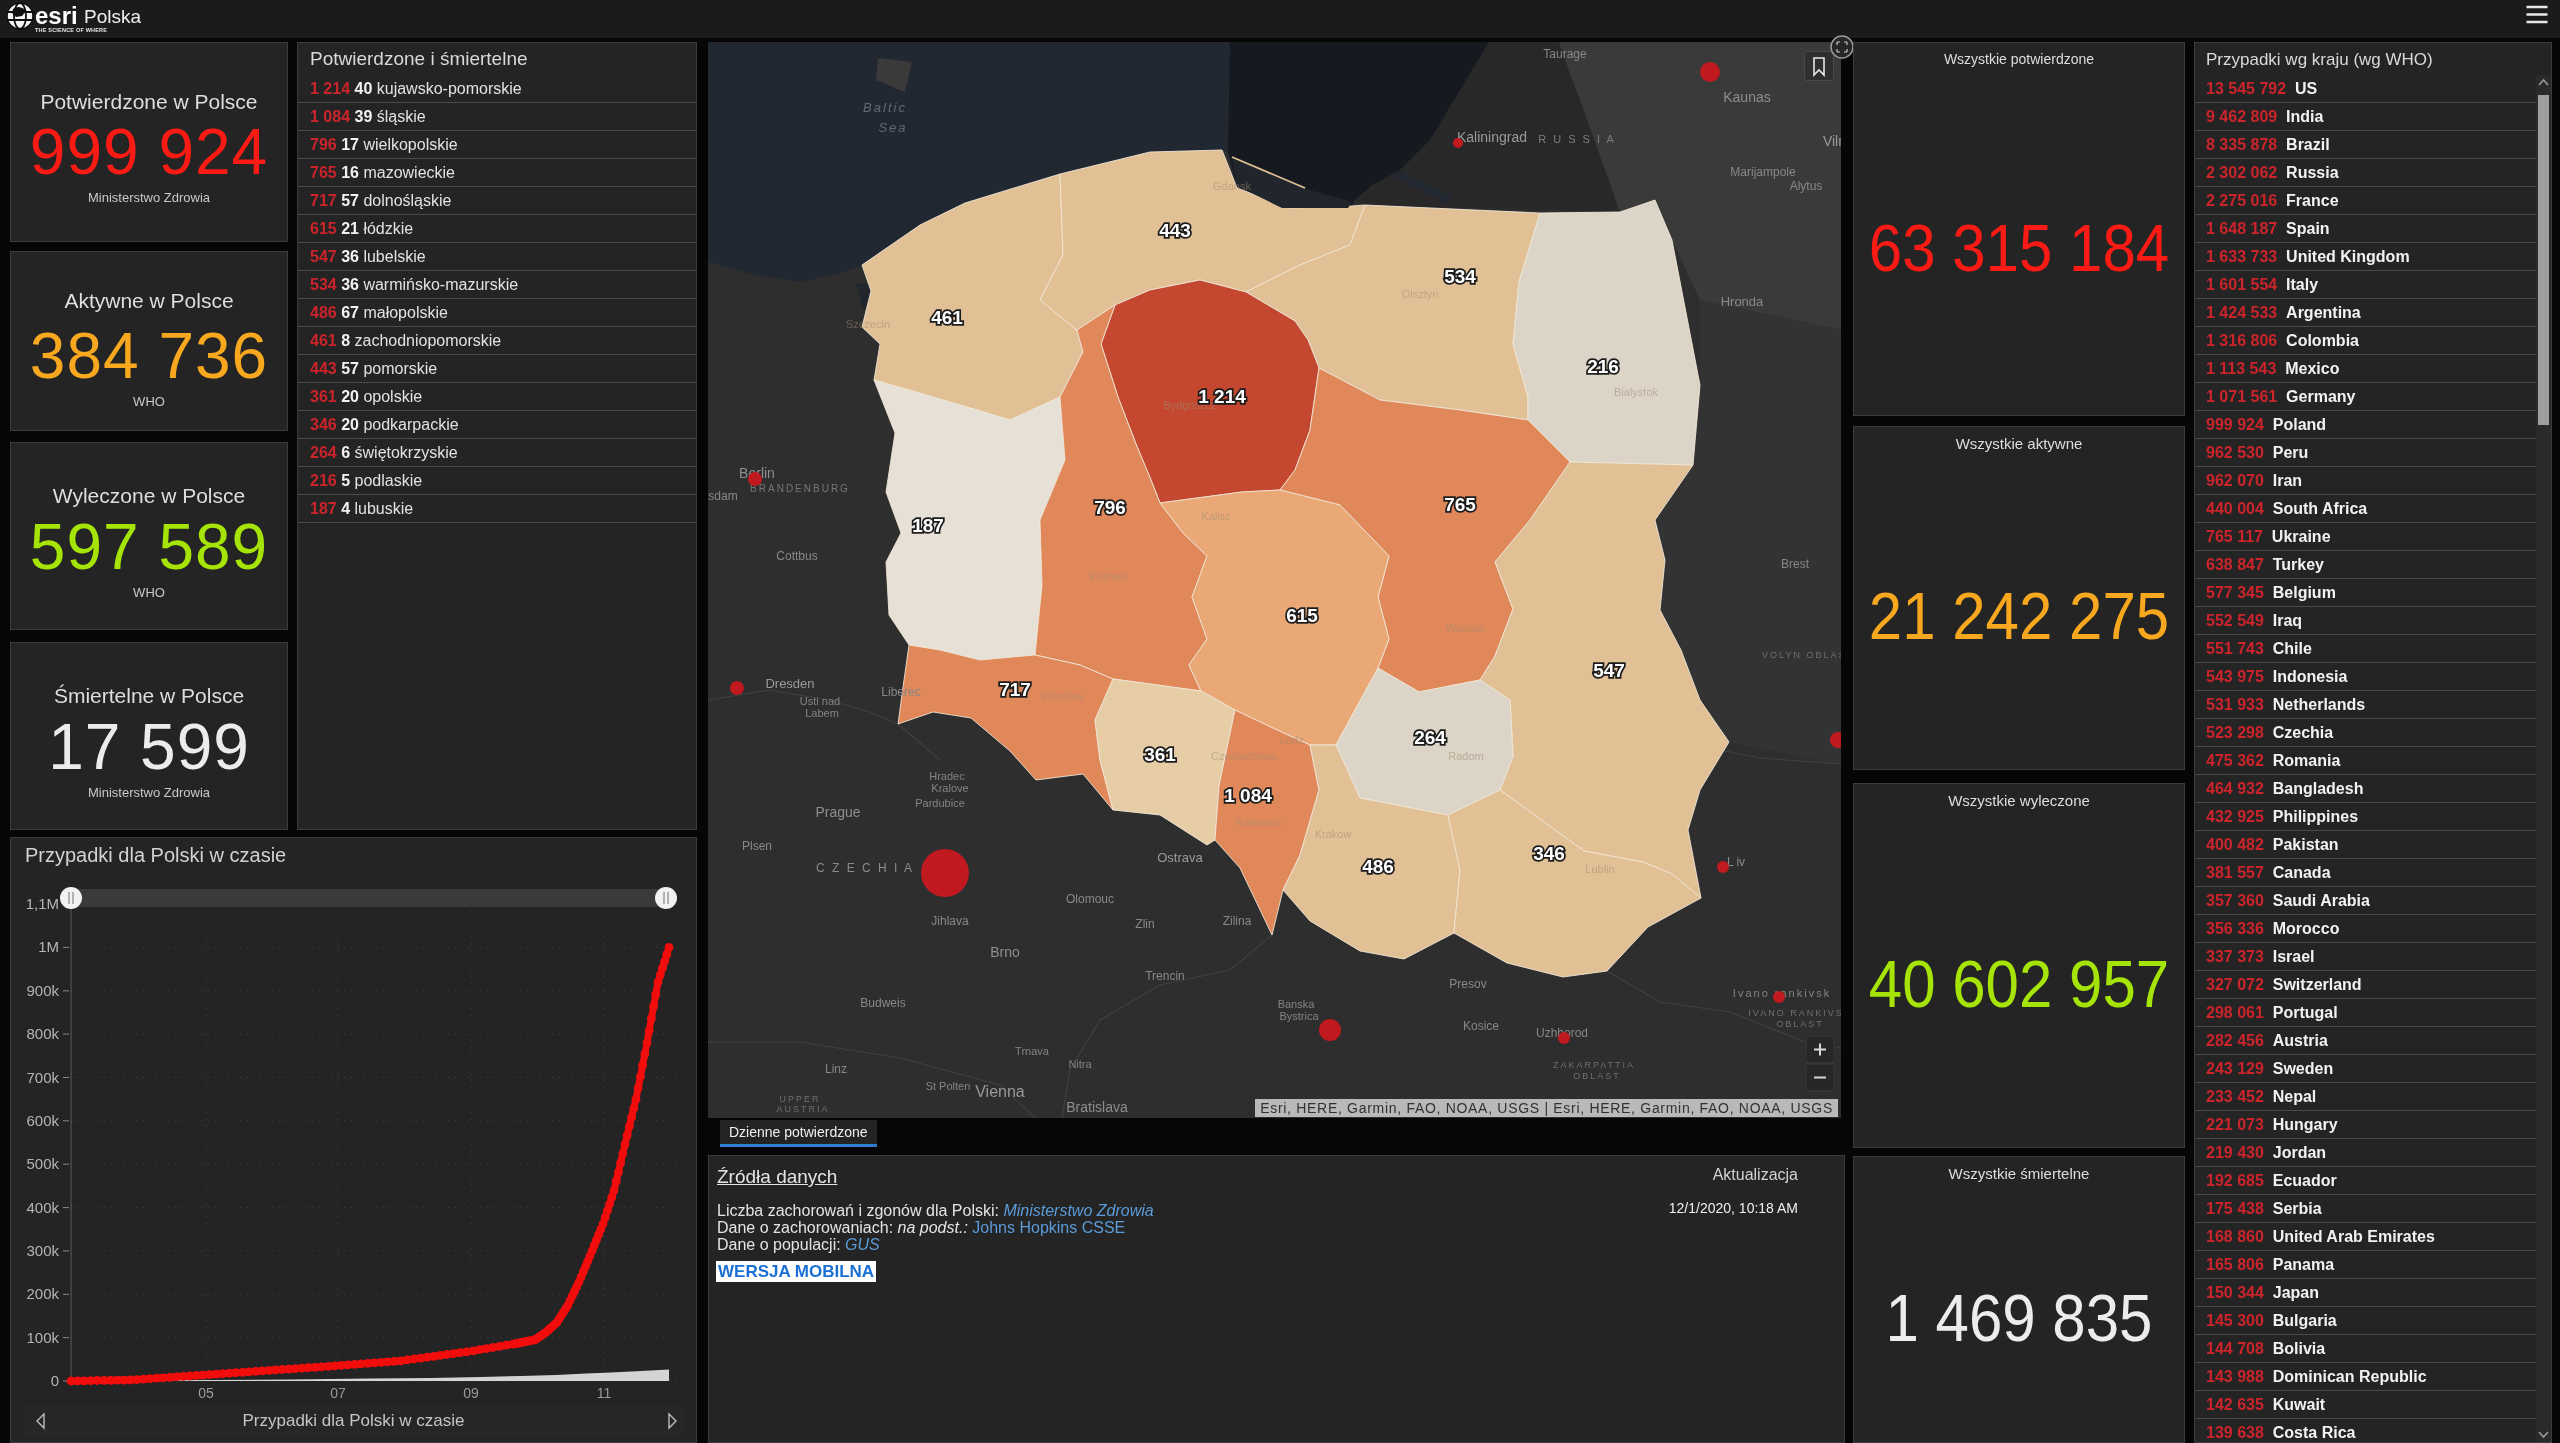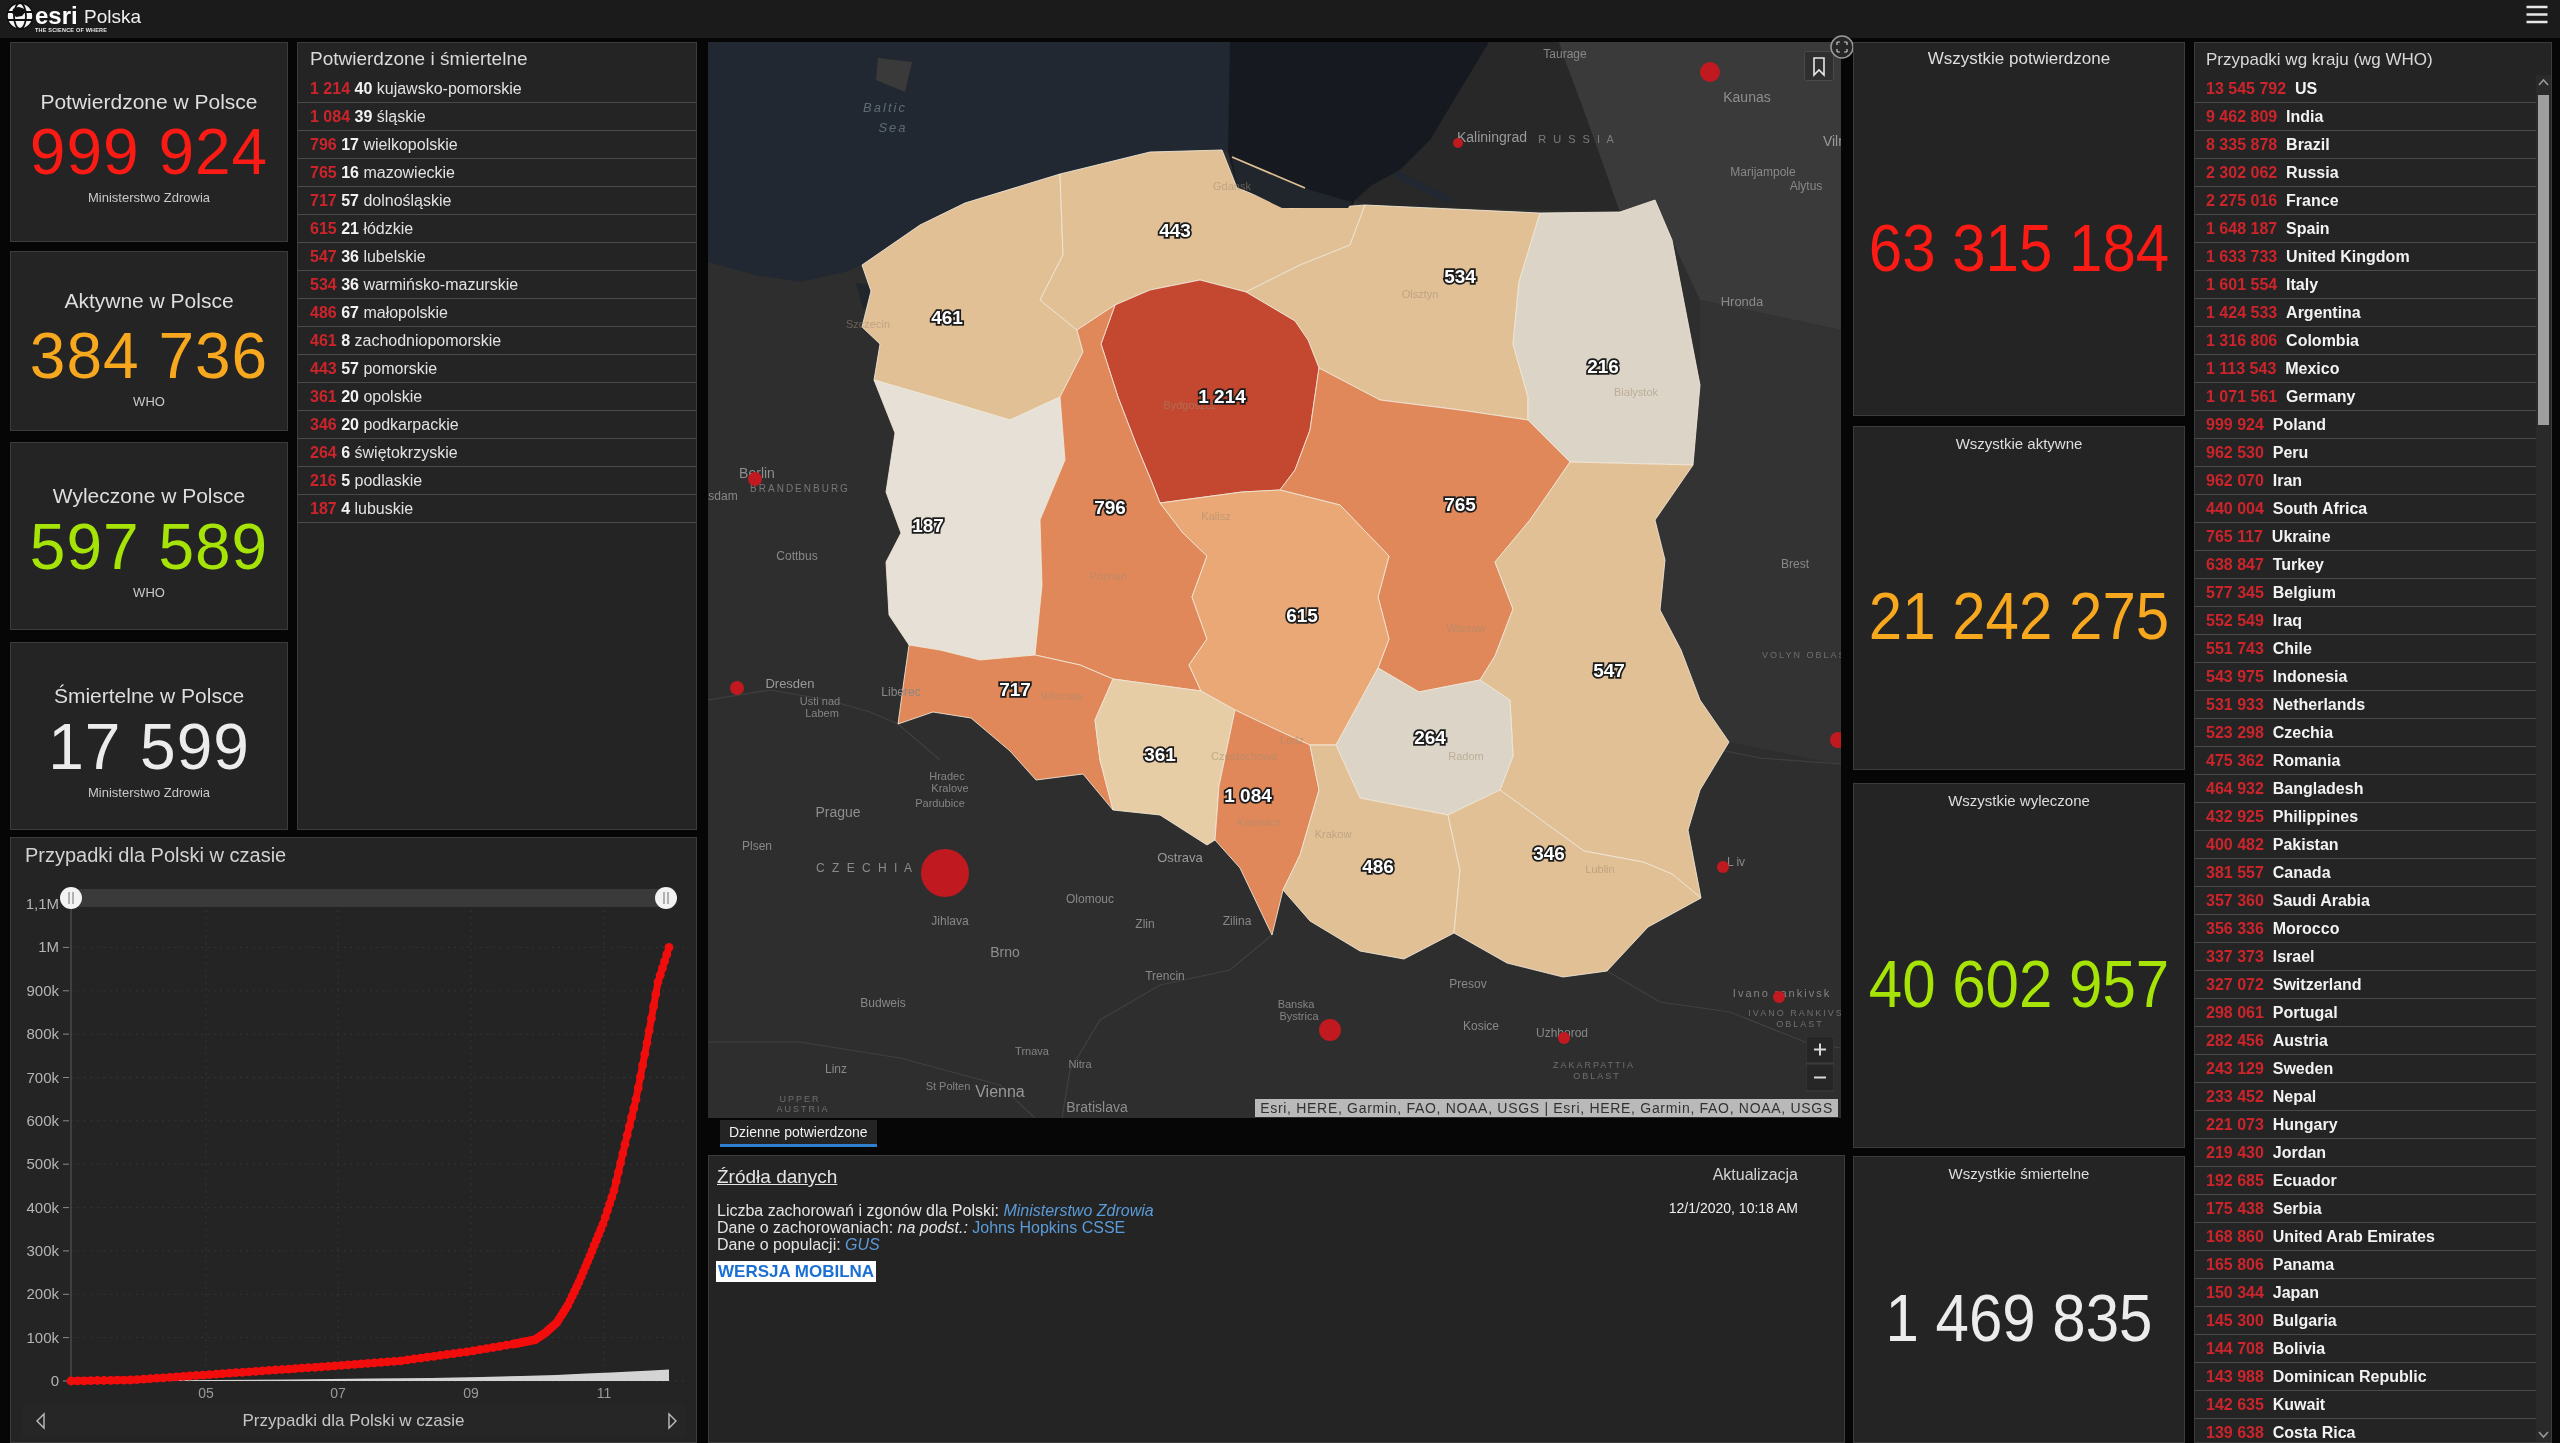--- a/index.html
+++ b/index.html
@@ -433,21 +433,21 @@
  <div style="position:absolute;left:8px;top:46px;line-height:17px;font-size:16px">
    Liczba zachorowań i zgonów dla Polski: <span style="color:#5b9bd8;font-style:italic">Ministerstwo Zdrowia</span><br>
    Dane o zachorowaniach: <i>na podst.:</i> <span style="color:#5b9bd8;">Johns Hopkins CSSE</span><br>
    Dane o populacji: <span style="color:#5b9bd8;font-style:italic">GUS</span>
  </div>
  <div style="position:absolute;left:7px;top:106px"><span style="background:#ffffff;color:#1a6fd4;font-weight:bold;padding:1px 2px">WERSJA MOBILNA</span></div>
  <div style="position:absolute;right:46px;top:10px;font-size:16px;color:#d2d2d2">Aktualizacja</div>
  <div style="position:absolute;right:46px;top:44px;font-size:14px;color:#efefef">12/1/2020, 10:18 AM</div>
 </div>
 <div class="panel" style="left:1853px;top:42px;width:332px;height:374px">
-    <div class="ttl" style="top:16px;font-size:17px">Wszystkie potwierdzone</div>
+    <div class="ttl" style="top:16px;font-size:14px">Wszystkie potwierdzone</div>
     <div class="numr" style="top:205px;color:#fb1b14">63 315 184</div>
   </div>
 <div class="panel" style="left:1853px;top:426px;width:332px;height:344px">
     <div class="ttl" style="top:16px;font-size:15px">Wszystkie aktywne</div>
     <div class="numr" style="top:189px;color:#f7a81f">21 242 275</div>
   </div>
 <div class="panel" style="left:1853px;top:783px;width:332px;height:365px">
     <div class="ttl" style="top:16px;font-size:15px">Wszystkie wyleczone</div>
     <div class="numr" style="top:200px;color:#a5e406">40 602 957</div>
   </div>

